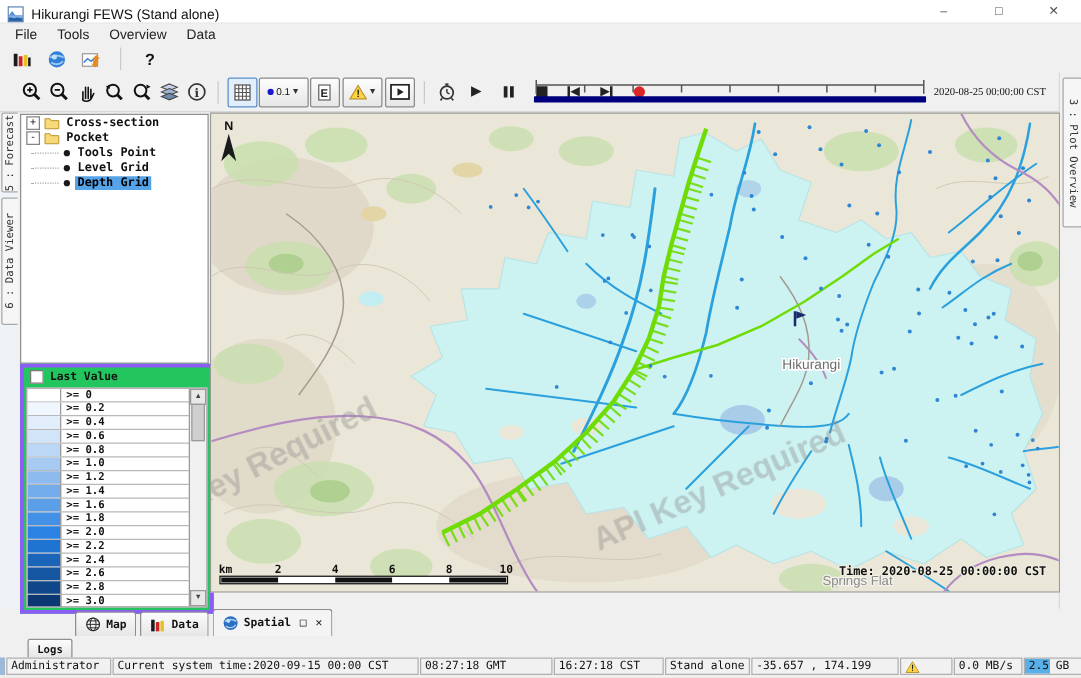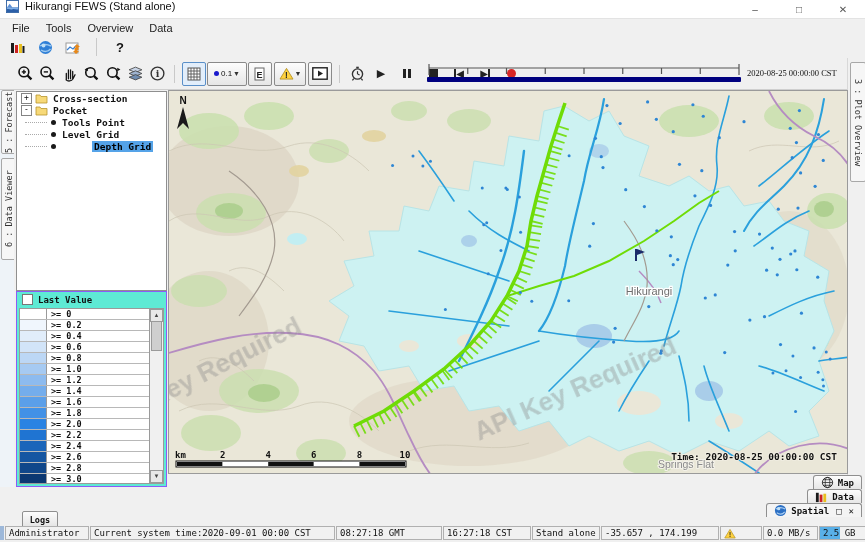--- a/index.html
+++ b/index.html
@@ -1,21 +1,21 @@
 <!DOCTYPE html>
 <html><head>
 <meta charset="utf-8">
 <style>
   html,body{margin:0;padding:0;}
   body{width:865px;height:542px;position:relative;background:#f0f0f0;overflow:hidden;
        font-family:"Liberation Sans",sans-serif;font-size:11px;color:#111;}
   .abs{position:absolute;}
   
   #titlebar{left:0;top:0;width:865px;height:18px;background:#ffffff;border-bottom:1px solid #e3e3e3;
-            display:flex;align-items:flex-start;}
+            display:flex;align-items:flex-end;}
   #app-icon{width:13px;height:13px;margin:0 6px 0 6px;}
   #title-text{font-size:11px;color:#111;}
   .wctl{width:44px;height:18px;display:flex;align-items:center;justify-content:center;color:#555;font-size:10px;}
   #win-controls{margin-left:auto;display:flex;}
   
   #menubar{left:0;top:19px;width:865px;height:17px;background:#f0f0f0;display:flex;align-items:center;padding-left:4px;}
   .menu-item{padding:1px 8px;color:#222;}
   
   #toolbar1{left:0;top:36px;width:865px;height:22px;background:#f0f0f0;display:flex;align-items:center;gap:6px;padding-left:6px;}
   #toolbar2{left:0;top:58px;width:865px;height:31px;background:#f0f0f0;border-bottom:1px solid #cfcfcf;
@@ -50,39 +50,39 @@
   #tab-plotoverview{left:2px;top:4px;width:14px;height:118px;}
   
   #left-panel{left:14px;top:90px;width:154px;height:397px;background:#f0f0f0;}
   #tree-box{position:absolute;left:2px;top:1px;width:149px;height:198px;background:#fff;border:1px solid #8f8f8f;overflow:hidden;}
   .tree-row{height:12px;display:flex;align-items:center;font-family:"DejaVu Sans Mono",monospace;
             font-size:9.5px;font-weight:bold;white-space:nowrap;}
   .toggle{width:9px;height:9px;border:1px solid #848484;background:#fff;font-size:8px;line-height:8px;
           text-align:center;margin:0 3px 0 4px;flex:0 0 auto;font-weight:normal;}
   .bullet{width:5px;height:5px;border-radius:50%;background:#1a1a1a;margin:0 4px 0 2px;flex:0 0 auto;}
   .tree-label{padding:0 2px;}
-  .tree-label.sel{background:#55a3e8;color:#000;margin-left:32px;}
+  .tree-label.sel{background:#55a3e8;color:#000;}
   .child-indent{width:22px;flex:0 0 auto;border-bottom:1px dotted #aaa;height:0;margin-left:8px;margin-right:2px;}
-  #legend-box{position:absolute;left:2px;top:201px;width:149px;height:194px;background:#5eead4;border:1px solid #8b5cf6;}
+  #legend-box{position:absolute;left:2px;top:201px;width:149px;height:194px;background:#22c55e;border:3px solid #8b5cf6;}
   #legend-check{height:15px;display:flex;align-items:center;padding-left:5px;
                 font-family:"DejaVu Sans Mono",monospace;font-size:9px;font-weight:bold;}
   .cbx{width:9px;height:9px;border:1px solid #777;background:#fff;margin-right:5px;}
   #legend-table{position:absolute;left:2px;top:16px;right:2px;bottom:2px;border:1px solid #9a9a9a;overflow:hidden;background:#fff;}
   #legend-rows{position:absolute;left:0;top:0;right:13px;bottom:0;overflow:hidden;}
   .leg-row{height:10px;display:flex;border-bottom:1px solid #b8b8b8;}
   .leg-swatch{width:26px;border-right:1px solid #9a9a9a;flex:0 0 auto;}
   .leg-label{font-family:"DejaVu Sans Mono",monospace;font-size:8.5px;font-weight:bold;padding-left:4px;line-height:10px;}
   #legend-scroll{position:absolute;right:0;top:0;width:13px;bottom:0;background:#f0f0f0;border-left:1px solid #9a9a9a;}
   .scr-btn{height:11px;border:1px solid #9a9a9a;background:#e8e8e8;font-size:6px;text-align:center;line-height:10px;color:#444;}
   .scr-thumb{position:absolute;left:1px;right:1px;top:12px;height:28px;background:#cfcfcf;border:1px solid #9a9a9a;}
   #legend-scroll .down{position:absolute;bottom:0;left:0;right:0;}
   
   #map{left:168px;top:90px;width:680px;height:384px;border:1px solid #9a9a9a;box-sizing:border-box;background:#eae7d8;overflow:hidden;}
   
-  #tab-row{left:0;top:475px;width:865px;height:23px;display:flex;align-items:flex-end;padding-left:60px;box-sizing:border-box;flex-direction:column;}
+  #tab-row{left:0;top:486px;width:865px;height:23px;display:flex;align-items:flex-end;padding-left:60px;box-sizing:border-box;}
   .btab{height:19px;border:1px solid #8f8f8f;border-bottom:none;border-radius:3px 3px 0 0;background:linear-gradient(#fcfcfc,#e6e6e6);
         display:flex;align-items:center;padding:0 7px;margin-right:3px;
         font-family:"DejaVu Sans Mono",monospace;font-size:9px;font-weight:bold;gap:4px;}
   .btab.active{background:#f4f4f4;height:21px;}
   .btab .mini{font-size:9px;color:#222;margin-left:3px;font-weight:normal;}
   #logs-btn{left:22px;top:511px;width:34px;height:15px;border:1px solid #8f8f8f;border-radius:2px;
             background:linear-gradient(#fcfcfc,#e4e4e4);display:flex;align-items:center;justify-content:center;
             font-family:"DejaVu Sans Mono",monospace;font-size:8.5px;font-weight:bold;}
   
   #statusbar{left:0;top:526px;width:710px;height:16px;display:flex;}
@@ -717,21 +717,21 @@
       <span>Spatial</span>
       <span class="mini">□</span>
       <span class="mini" style="font-weight: bold;">✕</span>
     </div>
   </div>
 <div id="logs-btn" class="abs">Logs</div>
 
 <div id="statusbar" class="abs">
   <div class="scell" id="grip"></div>
   <div class="scell" style="width:84px">Administrator</div>
-  <div class="scell" style="width:245px">Current system time:2020-09-01 00:00 CST</div>
+  <div class="scell" style="width:245px">Current system time:2020-09-15 00:00 CST</div>
   <div class="scell" style="width:106px">08:27:18 GMT</div>
   <div class="scell" style="width:88px">16:27:18 CST</div>
   <div class="scell" style="width:68px">Stand alone</div>
   <div class="scell" style="width:118px">-35.657 , 174.199</div>
   <div class="scell" style="width:42px">
     <svg width="12" height="11" viewBox="0 0 16 14">
         <path d="M8 1.5 L15 13 H1 Z" fill="#ffd23e" stroke="#b8952a"></path>
         <text x="8" y="11.5" text-anchor="middle" font-size="9" font-weight="bold" fill="#222">!</text>
       </svg>
   </div>

